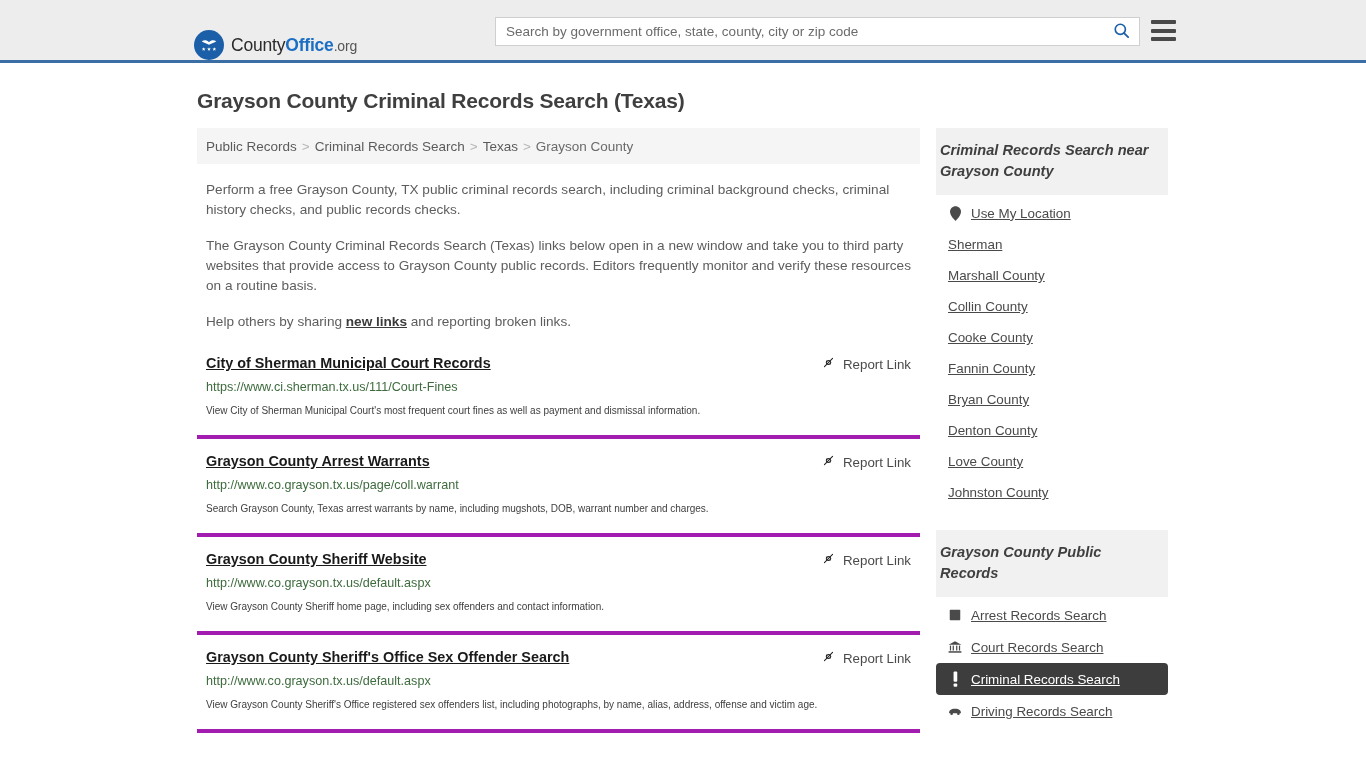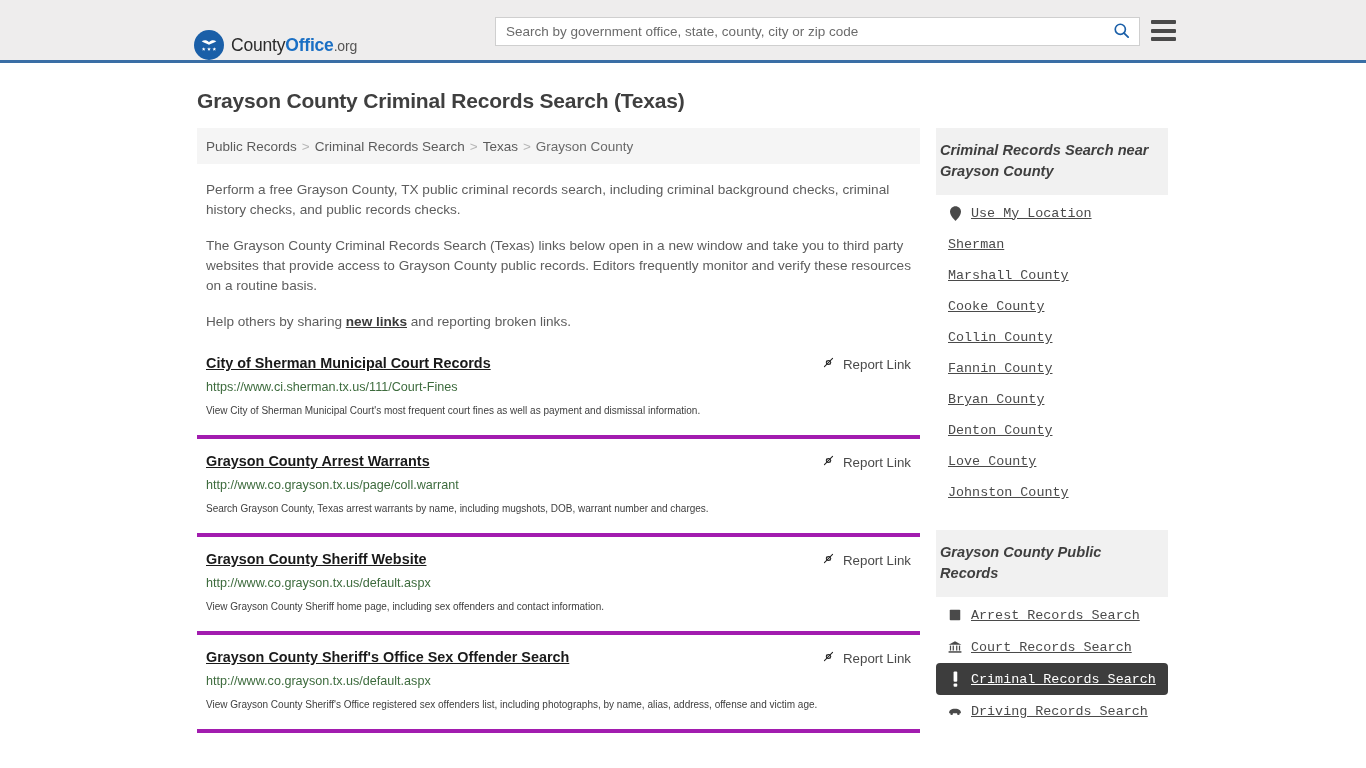--- a/index.html
+++ b/index.html
@@ -204,21 +204,21 @@
   
   .side-box-title {
     background: #f1f1f1;
     padding: 12px 12px 13px 4px;
     font-size: 14.6px;
     font-weight: bold;
     color: #3f3f3f;
     line-height: 21px;
     font-style: italic;
   }
-  .side-list { margin-top: 2px; font-family: Liberation Mono, monospace; }
+  .side-list { margin-top: 2px; }
   .side-item {
     display: flex;
     align-items: center;
     gap: 9px;
     padding: 8px 12px;
     min-height: 28px;
   }
   .side-item.active {
     background: #3d3d3d;
     border-radius: 4px;
@@ -395,24 +395,24 @@
           <a>Use My Location</a>
         </div>
 
         <div class="side-item side-item-plain">
           <a>Sherman</a>
         </div>
         <div class="side-item side-item-plain">
           <a>Marshall County</a>
         </div>
         <div class="side-item side-item-plain">
+          <a>Collin County</a>
+        </div>
+        <div class="side-item side-item-plain">
           <a>Cooke County</a>
-        </div>
-        <div class="side-item side-item-plain">
-          <a>Collin County</a>
         </div>
         <div class="side-item side-item-plain">
           <a>Fannin County</a>
         </div>
         <div class="side-item side-item-plain">
           <a>Bryan County</a>
         </div>
         <div class="side-item side-item-plain">
           <a>Denton County</a>
         </div>

